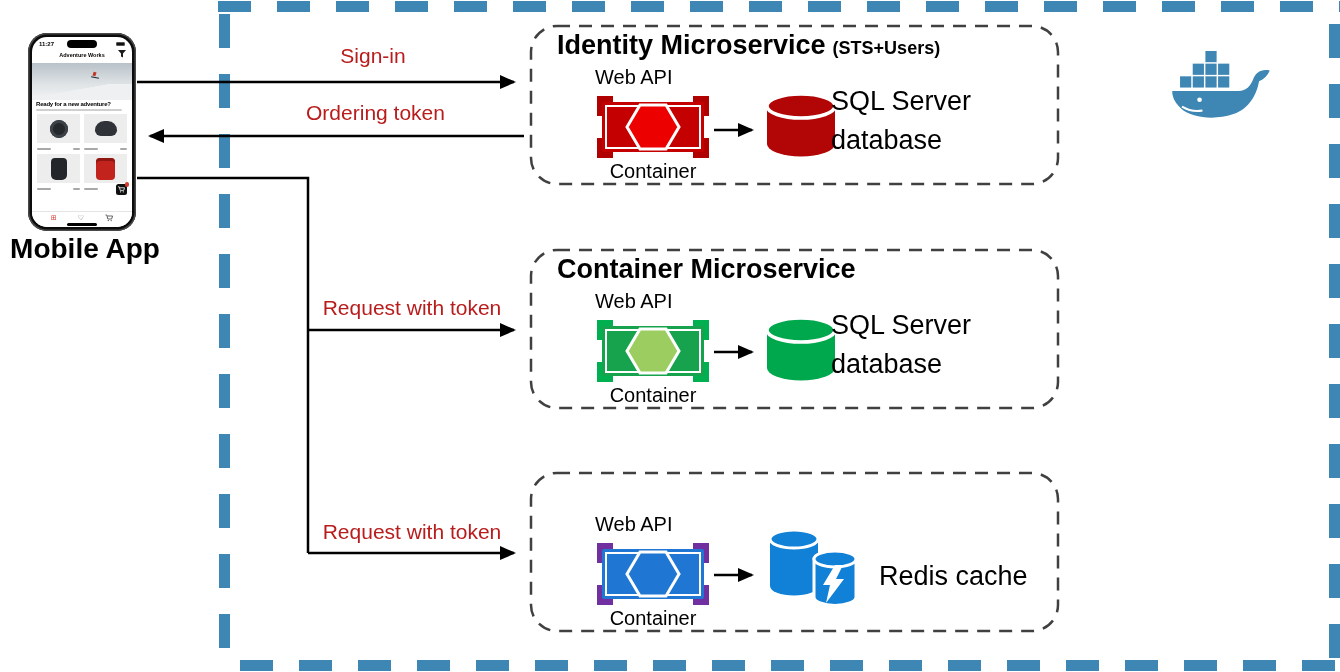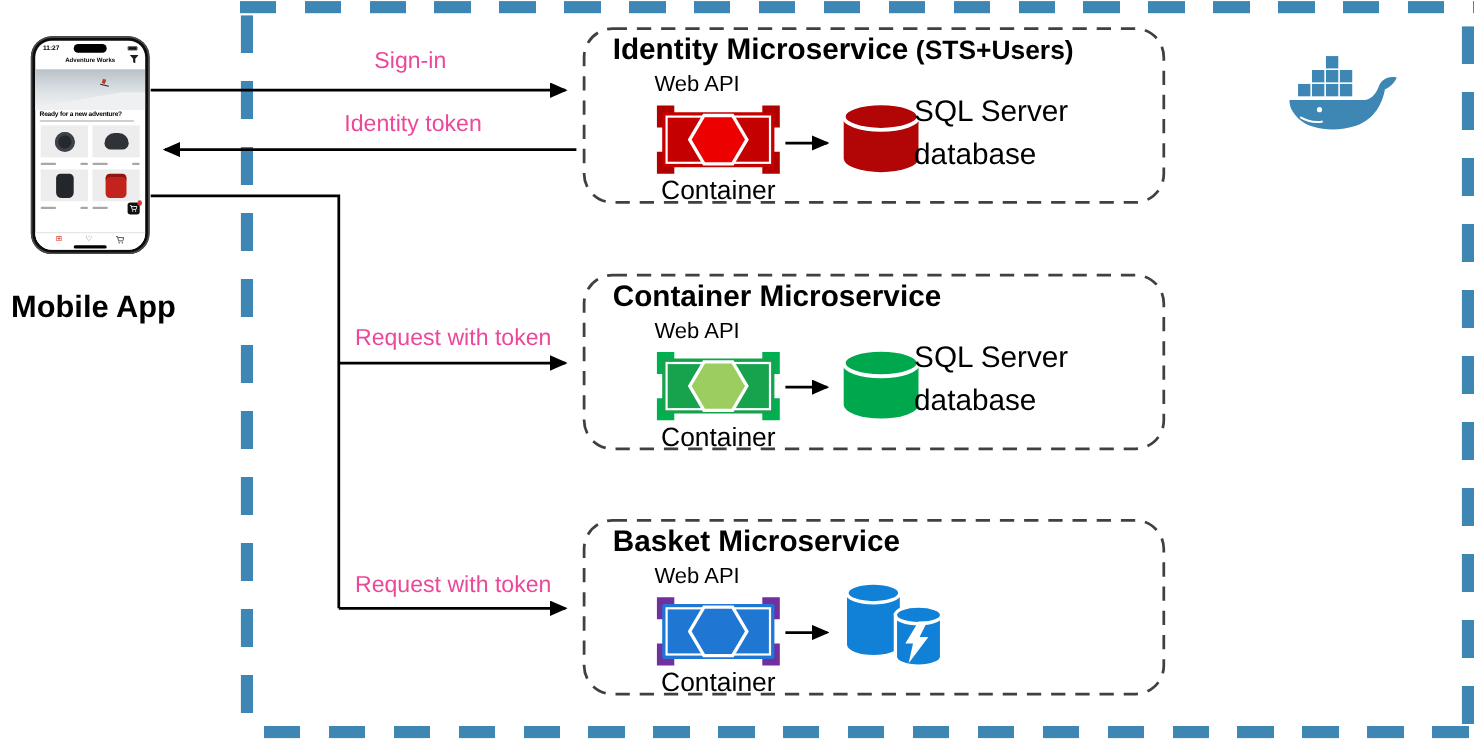--- a/index.html
+++ b/index.html
@@ -16,39 +16,39 @@
   .host-left   { left:219px; top:14px; width:11px; height:658px;
                  background:repeating-linear-gradient(180deg,#3e86b3 0 34px,transparent 34px 60px); }
   .host-right  { left:1329px; top:24px; width:11px; height:648px;
                  background:repeating-linear-gradient(180deg,#3e86b3 0 34px,transparent 34px 60px); }
 
   .docker-host-label { position:absolute; left:1100px; top:15px; width:220px; text-align:center;
                  font-size:28px; font-weight:bold; color:#2e86bb; z-index:2; }
   .whale { position:absolute; left:1162px; top:50px; width:118px; height:78px; z-index:2; }
 
   
-  .flow-label { position:absolute; font-size:21px; color:#ec4899; text-align:center; z-index:6; white-space:nowrap; }
+  .flow-label { position:absolute; font-size:21px; color:#b91c1c; text-align:center; z-index:6; white-space:nowrap; }
   .lbl-signin   { left:303px; top:44px;  width:140px; }
   .lbl-security { left:288px; top:101px; width:175px; }
   .lbl-req-ord  { left:312px; top:296px; width:200px; }
   .lbl-req-bas  { left:312px; top:520px; width:200px; }
 
   .overlay { position:absolute; left:0; top:0; width:1340px; height:672px; z-index:5; pointer-events:none; }
 
   
   .svc { position:absolute; left:529px; width:531px; height:162px; z-index:3; }
   .svc-identity { top:24px; }
   .svc-ordering { top:248px; }
   .svc-basket   { top:471px; }
   .svc .outline { position:absolute; left:0; top:0; }
   .svc-title { position:absolute; left:28px; top:6px; font-size:27px; font-weight:bold; white-space:nowrap; }
-  .svc-title .suffix { font-size:24px; margin-left:7px; }
+  .svc-title .suffix { font-size:18px; margin-left:7px; }
   .api-label { position:absolute; left:66px; top:42px; width:116px; text-align:left; font-size:20px; }
   .container-icon { position:absolute; left:68px; top:70px; width:112px; height:66px; }
-  .container-label { position:absolute; left:66px; top:136px; width:116px; text-align:center; font-size:24px; }
+  .container-label { position:absolute; left:66px; top:136px; width:116px; text-align:center; font-size:20px; }
   .store-icon { position:absolute; left:234px; top:66px; width:76px; height:76px; }
   .store-label { position:absolute; left:302px; top:58px; width:190px; font-size:27px; line-height:39px; }
   .svc-basket .store-icon { left:238px; top:58px; width:100px; height:84px; }
   .svc-basket .store-label { left:350px; top:86px; width:230px; }
 
   
   .phone { position:absolute; left:28px; top:33px; width:108px; height:198px; background:#0c0c0c;
            border-radius:19px; padding:4px; box-shadow:inset 0 0 0 1.5px #4a4a4a; z-index:3; }
   .screen { position:relative; width:100px; height:190px; background:#fff; border-radius:15px; overflow:hidden; }
   .notch { position:absolute; top:3px; left:50%; transform:translateX(-50%); width:30px; height:8px;
@@ -79,21 +79,21 @@
   .cart-fab { position:absolute; right:5px; top:147px; width:11px; height:11px; background:#101010; border-radius:2.5px; }
   .cart-fab .dot { position:absolute; right:-2px; top:-2px; width:4.5px; height:4.5px; border-radius:50%; background:#d23a2e; }
   .cart-fab svg { position:absolute; left:2px; top:2px; }
   .navbar { position:absolute; left:0; right:0; bottom:0; height:16px; background:#fff;
             border-top:0.5px solid #e4e4e4; display:flex; justify-content:space-around; align-items:center; padding:0 8px 4px; }
   .nav-ic { font-size:7px; line-height:1; color:#585858; }
   .nav-active { color:#d23a2e; }
   .homebar { position:absolute; bottom:1.5px; left:50%; transform:translateX(-50%); width:30px; height:2.5px;
              background:#000; border-radius:2px; }
   .mobile-label { position:absolute; left:6px; top:233px; width:158px; text-align:center;
-                  font-size:28px; font-weight:bold; z-index:3;margin-top:30px; }
+                  font-size:28px; font-weight:bold; z-index:3; }
 </style>
 </head>
 <body>
 
 <div class="stage">
 
   <div class="host-edge host-top"></div>
   <div class="host-edge host-bottom"></div>
   <div class="host-edge host-left"></div>
   <div class="host-edge host-right"></div>
@@ -183,21 +183,21 @@
           <circle cx="3.3" cy="6.6" r="0.7" fill="#555"></circle>
             <circle cx="6.2" cy="6.6" r="0.7" fill="#555"></circle>
         </svg>
       </div>
       <div class="homebar"></div>
     </div>
   </div>
   <div class="mobile-label">Mobile App</div>
 
   <div class="flow-label lbl-signin">Sign-in</div>
-  <div class="flow-label lbl-security">Identity token</div>
+  <div class="flow-label lbl-security">Ordering token</div>
   <div class="flow-label lbl-req-ord">Request with token</div>
   <div class="flow-label lbl-req-bas">Request with token</div>
 
   <div class="svc svc-identity">
     <svg class="outline" width="531" height="162">
       <rect x="2" y="2" width="527" height="158" rx="26" fill="none" stroke="#404040" stroke-width="2.5" stroke-dasharray="13 9"></rect>
     </svg>
     <div class="svc-title">
       <span>Identity Microservice</span><span class="suffix">(STS+Users)</span>
     </div>
@@ -245,43 +245,41 @@
       <path d="M4,16 V54 A34,12.5 0 0 0 72,54 V16 Z" fill="#00a84d"></path>
       <ellipse cx="38" cy="16" rx="34" ry="12" stroke="#ffffff" stroke-width="3.5" fill="#00a84d"></ellipse>
     </svg>
     <div class="store-label">SQL Server database</div>
   </div>
 
   <div class="svc svc-basket">
     <svg class="outline" width="531" height="162">
       <rect x="2" y="2" width="527" height="158" rx="26" fill="none" stroke="#404040" stroke-width="2.5" stroke-dasharray="13 9"></rect>
     </svg>
-    <div class="svc-title">
-      <span>Basket Microservice</span><span class="suffix"></span>
-    </div>
     <div class="api-label">Web API</div>
     <svg class="container-icon" viewBox="0 0 112 66">
       <g fill="#7030a0">
         <path d="M0,22 V2 H16 V9 H7 V22 Z"></path>
         <path d="M112,22 V2 H96 V9 H105 V22 Z"></path>
         <path d="M0,44 V64 H16 V57 H7 V44 Z"></path>
         <path d="M112,44 V64 H96 V57 H105 V44 Z"></path>
       </g>
       <rect x="5" y="8" width="102" height="50" rx="2" fill="#2076d3"></rect>
       <rect x="9" y="12" width="94" height="42" fill="none" stroke="#ffffff" stroke-width="2"></rect>
       <polygon points="30,33 43,11 69,11 82,33 69,55 43,55" stroke="#ffffff" stroke-width="3" fill="#2076d3"></polygon>
     </svg>
     <div class="container-label">Container</div>
     <svg class="store-icon" viewBox="0 0 100 84">
       <path d="M3,10 V57 A24,9.5 0 0 0 51,57 V10 Z" fill="#1081d6"></path>
       <ellipse cx="27" cy="10" rx="24" ry="9" stroke="#ffffff" stroke-width="3" fill="#1081d6"></ellipse>
       <path d="M47,30 V68 A21,8.5 0 0 0 89,68 V30 Z" stroke="#ffffff" stroke-width="3" fill="#1081d6"></path>
       <ellipse cx="68" cy="30" rx="21" ry="8" stroke="#ffffff" stroke-width="3" fill="#1081d6"></ellipse>
       <polygon points="68,36 56,56 63,56 59,74 77,50 69,50 76,36" fill="#ffffff"></polygon>
     </svg>
+    <div class="store-label">Redis cache</div>
   </div>
 
   <svg class="overlay" viewBox="0 0 1340 672">
     <defs>
       <marker id="ah" markerUnits="userSpaceOnUse" markerWidth="16" markerHeight="14" refX="14" refY="7" orient="auto">
         <path d="M0,0 L16,7 L0,14 Z" fill="#000"></path>
       </marker>
     </defs>
     <path d="M137,82 H514" stroke="#000" stroke-width="2.5" fill="none" marker-end="url(#ah)"></path>
     <path d="M524,136 H150" stroke="#000" stroke-width="2.5" fill="none" marker-end="url(#ah)"></path>

